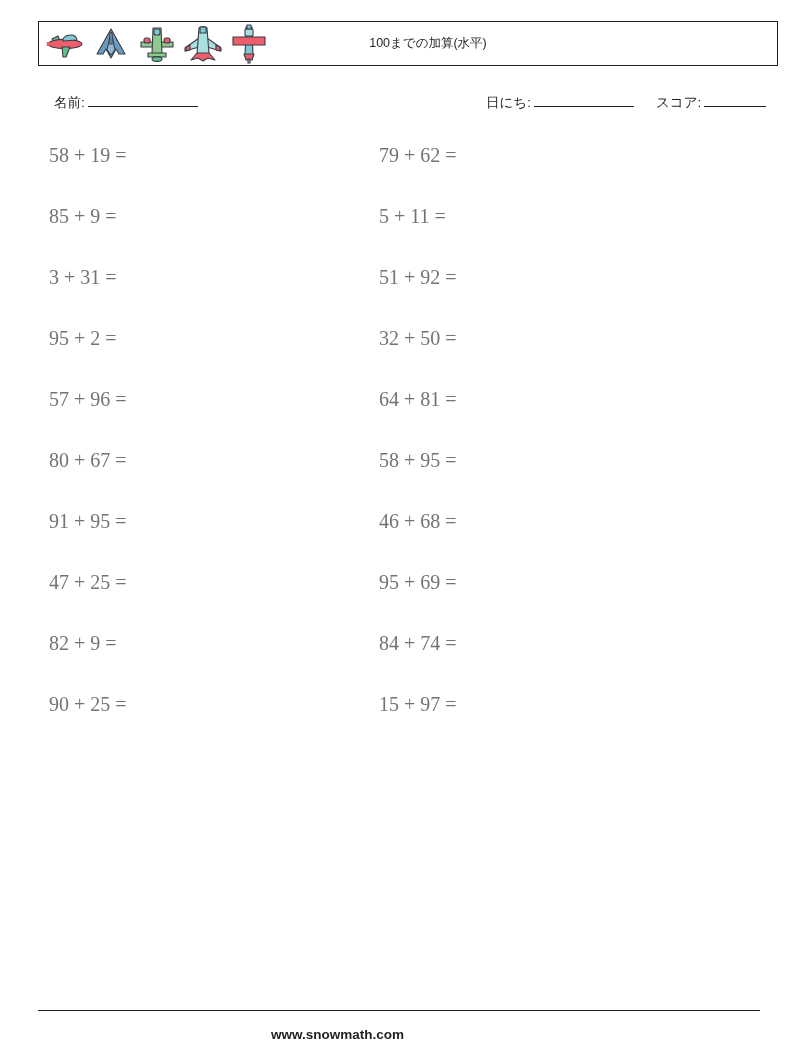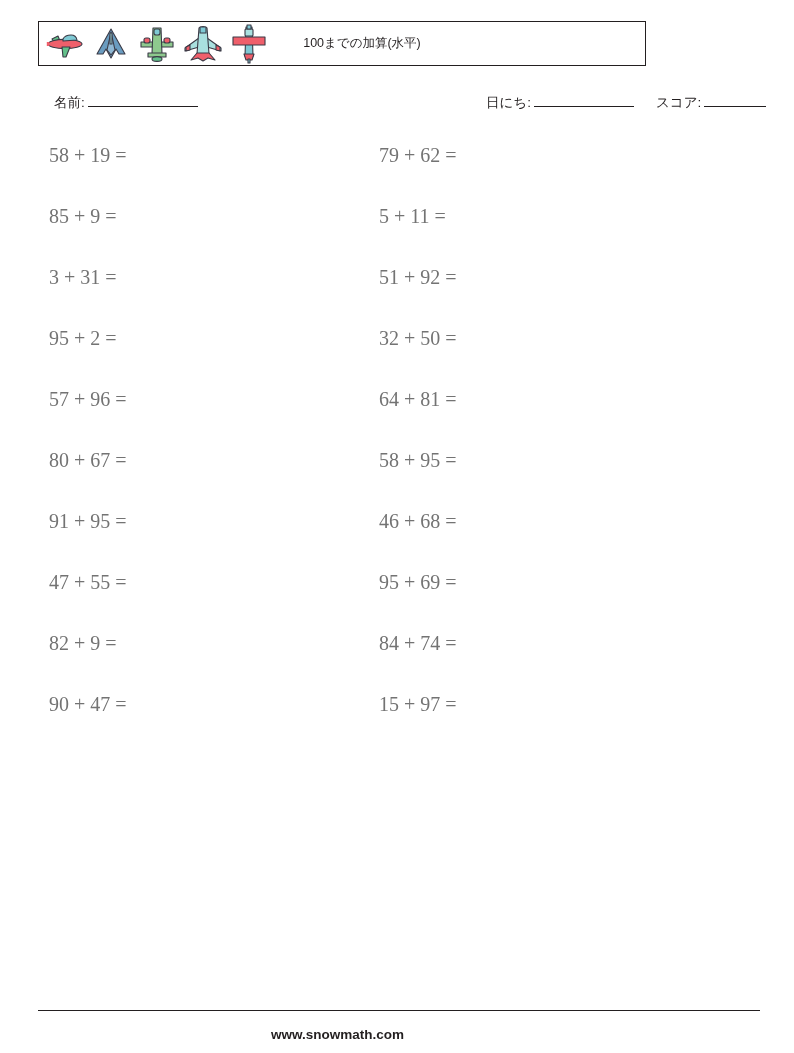--- a/index.html
+++ b/index.html
@@ -21,21 +21,21 @@
     left: 0; top: 0;
     width: 794px;
     height: 1053px;
   }
 
   
   .header-box {
     position: absolute;
     left: 38px;
     top: 21px;
-    width: 608px;
+    width: 740px;
     height: 45px;
     border: 1.6px solid #231f20;
     box-sizing: border-box;
   }
   .icon-strip {
     position: absolute;
     left: 4px;
     top: 0px;
     height: 43px;
     display: flex;
@@ -239,29 +239,29 @@
     </div>
     <div class="prow">
       <div class="pcell col0">80 + 67 =</div>
       <div class="pcell col1">58 + 95 =</div>
     </div>
     <div class="prow">
       <div class="pcell col0">91 + 95 =</div>
       <div class="pcell col1">46 + 68 =</div>
     </div>
     <div class="prow">
-      <div class="pcell col0">47 + 55 =</div>
+      <div class="pcell col0">47 + 25 =</div>
       <div class="pcell col1">95 + 69 =</div>
     </div>
     <div class="prow">
       <div class="pcell col0">82 + 9 =</div>
       <div class="pcell col1">84 + 74 =</div>
     </div>
     <div class="prow">
-      <div class="pcell col0">90 + 47 =</div>
+      <div class="pcell col0">90 + 25 =</div>
       <div class="pcell col1">15 + 97 =</div>
     </div>
 
   </div>
 
   <div class="footer-rule"></div>
   <div class="footer-text">www.snowmath.com</div>
 
 </div>
 

